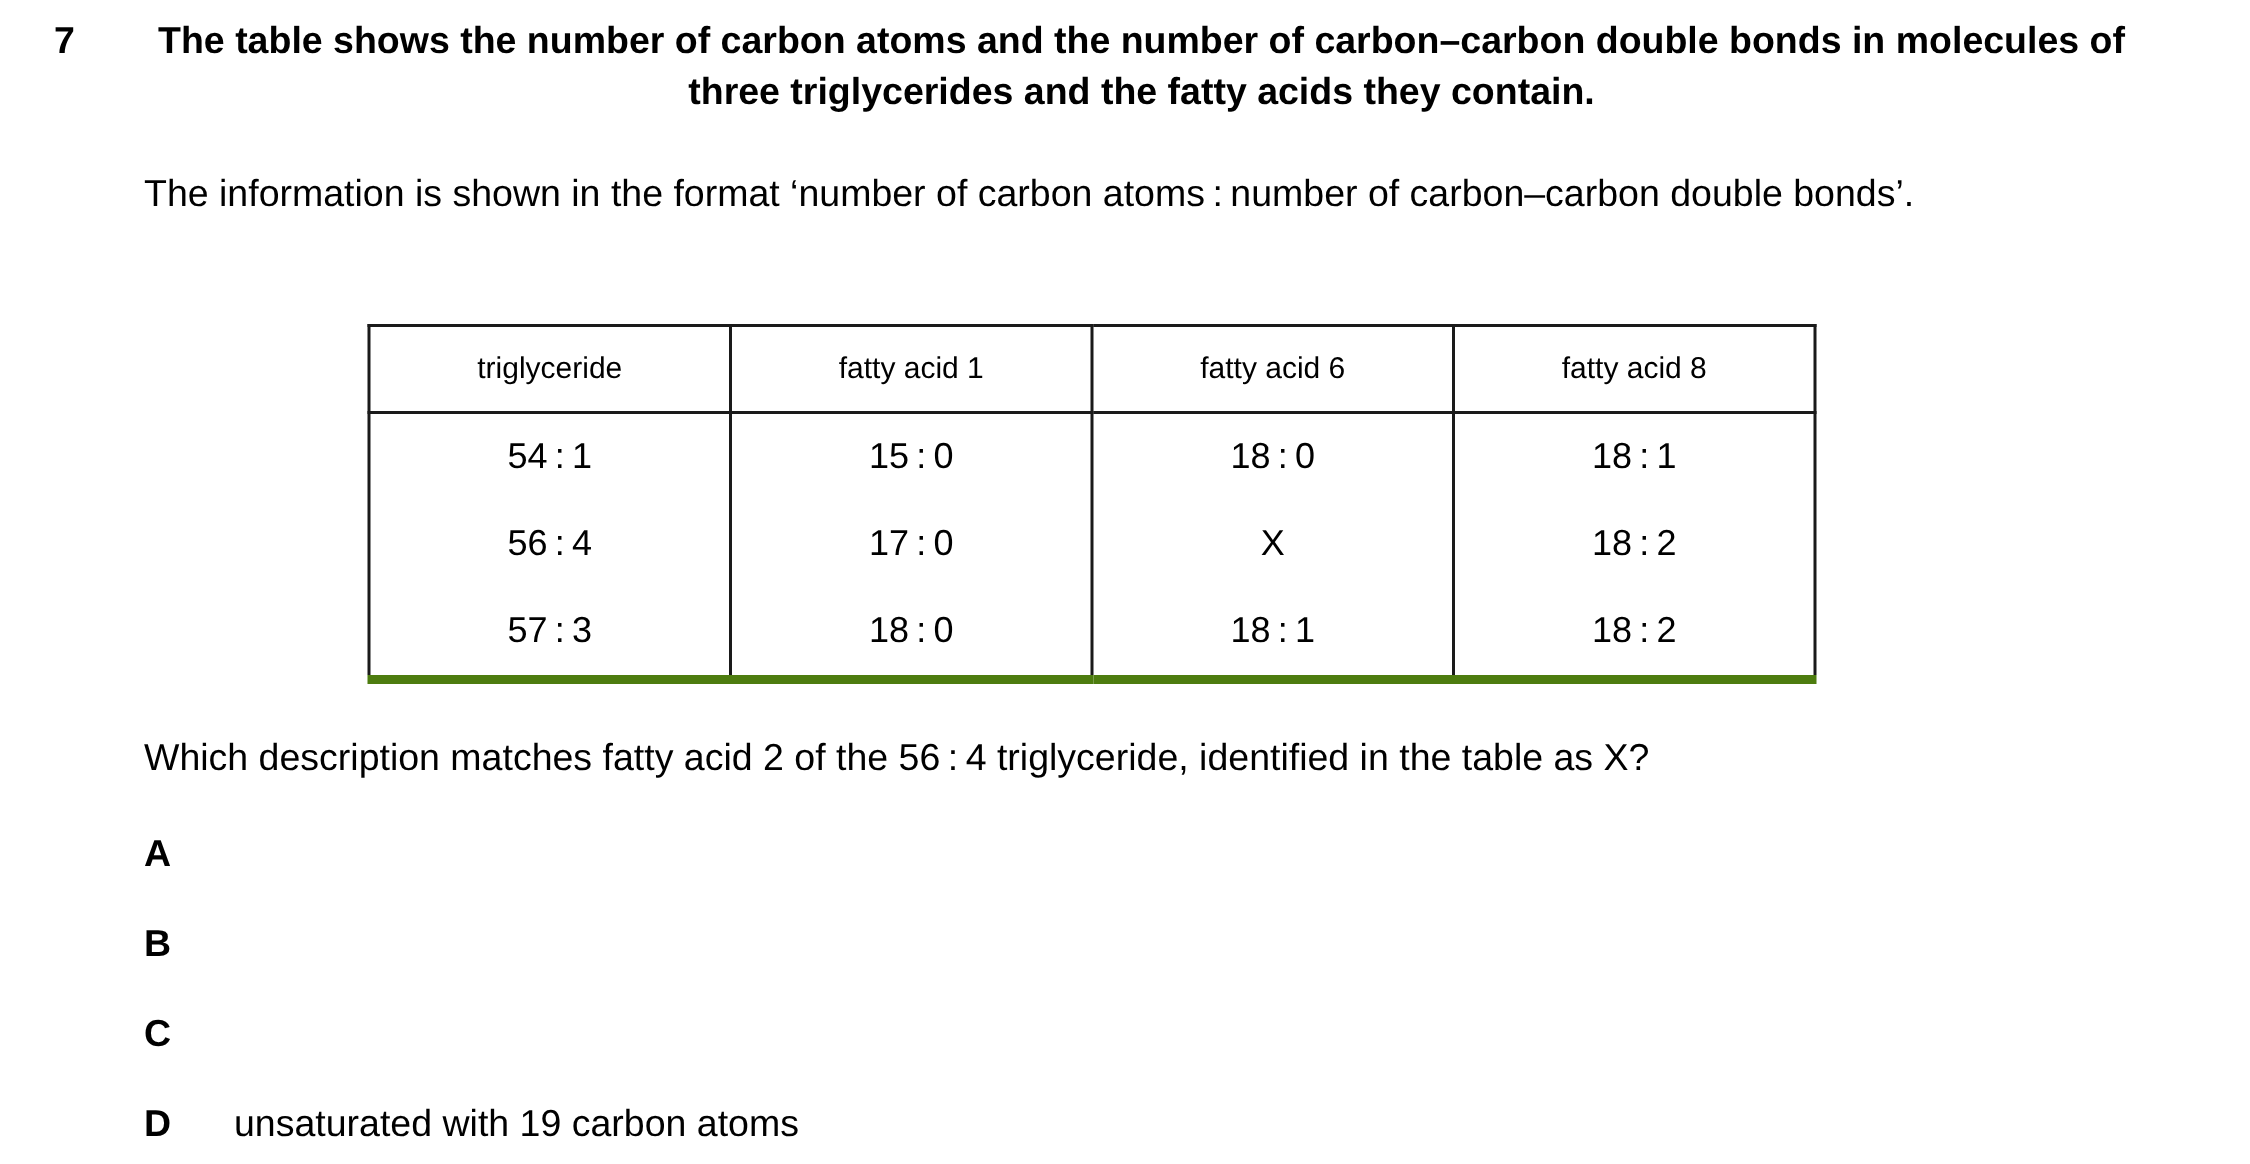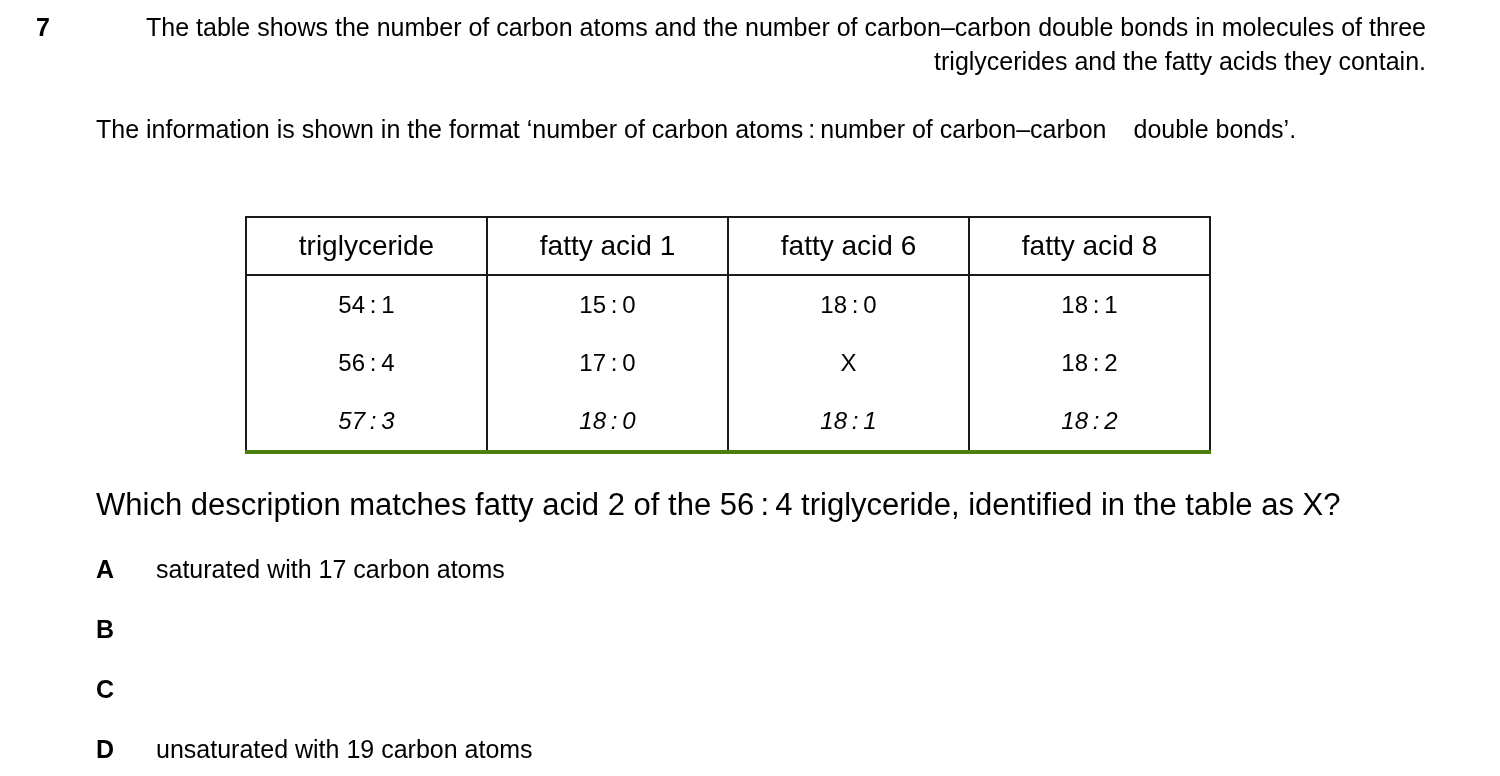--- a/index.html
+++ b/index.html
@@ -34,30 +34,30 @@
     left: 96px;
     top: 10px;
     width: 1330px;
   }
   .para {
     font-size: 25px;
     line-height: 34px;
     margin: 0 0 0 0;
   }
   .para-1 {
-    text-align: right;
+    text-align: center;
+    font-weight: bold;
   }
   .para-2 {
     margin-top: 34px;
     text-align: justify;
     text-justify: inter-word;
   }
   .para-2 .lastline {
     text-align: center;
-    margin-left: 20px;
   }
   .table-wrap {
     position: absolute;
     left: 245px;
     top: 216px;
     width: 966px;
   }
   table.data-table {
     border-collapse: collapse;
     width: 966px;
@@ -68,40 +68,39 @@
   table.data-table td {
     border: 2px solid #1a1a1a;
     text-align: center;
     font-weight: normal;
     padding: 0;
     height: 58px;
     vertical-align: middle;
   }
   table.data-table th {
     height: 56px;
-    font-size: 28px;
+    font-size: 20px;
   }
   table.data-table tbody td {
     border-top: none;
     border-bottom: none;
     height: 58px;
   }
   table.data-table tbody tr:last-child td {
-    border-bottom: 4px solid #4d7c0f;
-    font-style: italic;
+    border-bottom: 6px solid #4d7c0f;
   }
   table.data-table tbody td.first-col,
   table.data-table thead th.first-col {
     border-left: 2px solid #1a1a1a;
   }
   .question-line {
     position: absolute;
     left: 96px;
     top: 488px;
-    font-size: 31px;
+    font-size: 25px;
     line-height: 34px;
     width: 1380px;
   }
   .options {
     position: absolute;
     left: 96px;
     top: 552px;
     width: 1200px;
   }
   .option-row {
@@ -169,21 +168,20 @@
         </tr>
       </tbody>
     </table>
   </div>
 
   <div class="question-line">Which description matches fatty acid 2 of the 56 : 4 triglyceride, identified in the table as X?</div>
 
   <div class="options">
     <div class="option-row">
       <span class="option-letter">A</span>
-      <span class="option-text">saturated with 17 carbon atoms</span>
     </div>
     <div class="option-row">
       <span class="option-letter">B</span>
     </div>
     <div class="option-row">
       <span class="option-letter">C</span>
     </div>
     <div class="option-row">
       <span class="option-letter">D</span>
       <span class="option-text">unsaturated with 19 carbon atoms</span>

